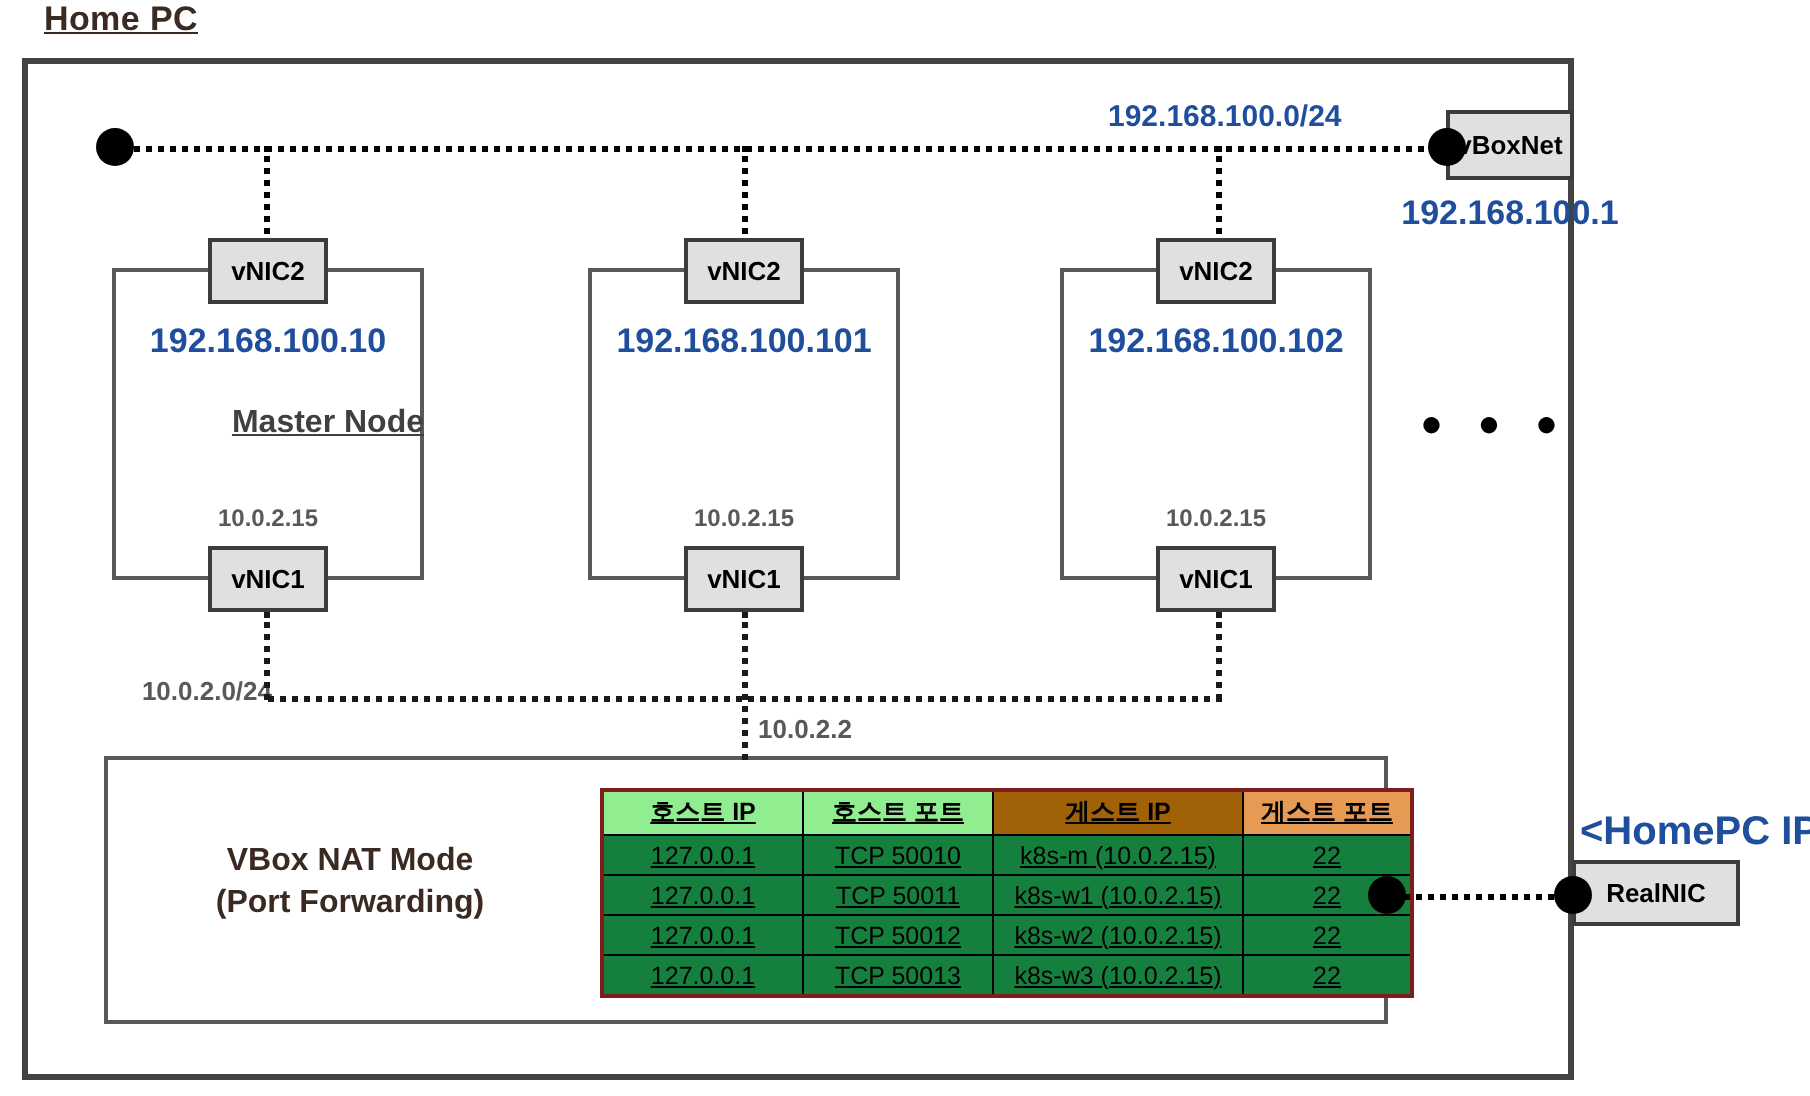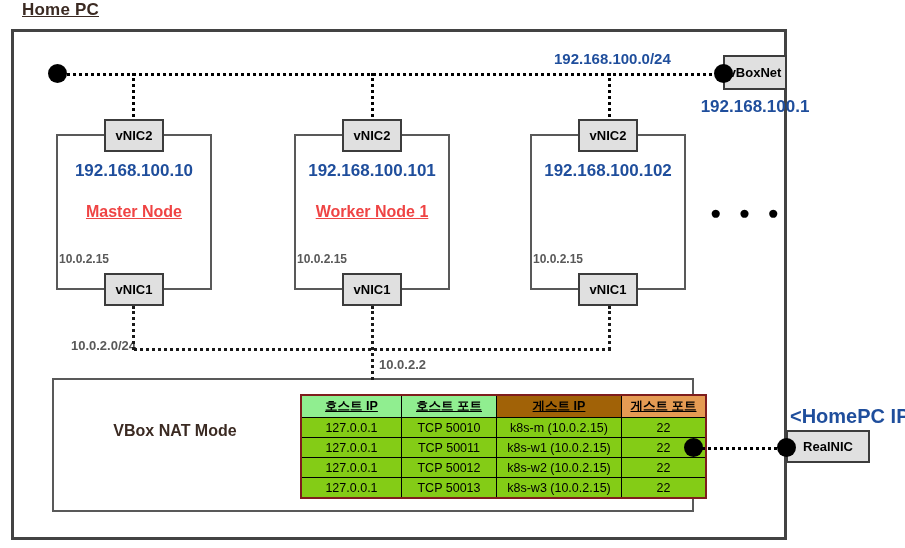--- a/index.html
+++ b/index.html
@@ -40,24 +40,24 @@
 
   
   .node-box {
     border: 2px solid #595959;
     box-sizing: border-box;
     background: #ffffff;
   }
   .node-title {
     position: absolute;
     left: 0; right: 0;
-    text-align: center;
+    text-align: right;
     font-size: 16px;
     font-weight: bold;
-    color: #ef4444;
+    color: #404040;
     text-decoration: underline;
     white-space: nowrap;
   }
 
   
   .nic {
     background: #E0E0E0;
     border: 2px solid #3C3C3C;
     box-sizing: border-box;
     font-size: 13px;
@@ -76,21 +76,21 @@
     font-weight: bold;
     color: #1F4E9C;
     white-space: nowrap;
     text-align: center;
   }
   .ip-grey {
     font-size: 12px;
     font-weight: bold;
     color: #595959;
     white-space: nowrap;
-    text-align: left;
+    text-align: center;
   }
   .net-blue-big {
     font-size: 15px;
     font-weight: bold;
     color: #1F4E9C;
     white-space: nowrap;
   }
 
   
   .dot-h {
@@ -152,21 +152,21 @@
     height: 19px;
     padding: 0 2px;
     white-space: nowrap;
     overflow: hidden;
   }
   #pf-table th {
     font-weight: bold;
     text-decoration: underline;
     height: 21px;
   }
-  #pf-table td { background: #84cc16; }
+  #pf-table td { background: #15803d; text-decoration: underline; }
   .col-a { width: 95px; }
   .col-b { width: 90px; }
   .col-c { width: 120px; }
   .col-d { width: 79px; }
 
   
   #vboxnet {
     left: 723px; top: 55px;
     width: 64px; height: 35px;
   }
@@ -210,21 +210,20 @@
   <div class="abs nic" style="left:104px; top:119px; width:60px; height:33px;">
     <span>vNIC2</span>
   </div>
   <div class="abs ip-blue" style="left:59px; top:161px; width:150px;">192.168.100.10</div>
   <div class="abs ip-grey" style="left:59px; top:252px; width:150px;">10.0.2.15</div>
   <div class="abs nic" style="left:104px; top:273px; width:60px; height:33px;">
     <span>vNIC1</span>
   </div>
 
   <div class="abs node-box" style="left:294px; top:134px; width:156px; height:156px;"></div>
-  <div class="node-title" style="top:203px; left:294px; width:156px;">Worker Node 1</div>
   <div class="abs nic" style="left:342px; top:119px; width:60px; height:33px;">
     <span>vNIC2</span>
   </div>
   <div class="abs ip-blue" style="left:297px; top:161px; width:150px;">192.168.100.101</div>
   <div class="abs ip-grey" style="left:297px; top:252px; width:150px;">10.0.2.15</div>
   <div class="abs nic" style="left:342px; top:273px; width:60px; height:33px;">
     <span>vNIC1</span>
   </div>
 
   <div class="abs node-box" style="left:530px; top:134px; width:156px; height:156px;"></div>
@@ -244,20 +243,21 @@
 
   <div class="abs dot-v-grey" style="left:132px; top:306px; height:44px;"></div>
   <div class="abs dot-v-grey" style="left:371px; top:306px; height:74px;"></div>
   <div class="abs dot-v-grey" style="left:608px; top:306px; height:44px;"></div>
 
   <div class="abs ip-grey" style="left:379px; top:357px; font-size:13px; text-align:left;">10.0.2.2</div>
 
   <div class="abs" id="nat-box"></div>
   <div class="abs" id="nat-label">
     <div>VBox NAT Mode</div>
+    <div>(Port Forwarding)</div>
   </div>
 
   <table class="abs" id="pf-table">
     <thead>
       <tr>
         <th class="col-a" style="background: rgb(144, 238, 144);">호스트 IP</th>
         <th class="col-b" style="background: rgb(144, 238, 144);">호스트 포트</th>
         <th class="col-c" style="background: #a16207;">게스트 IP</th>
         <th class="col-d" style="background: rgb(229, 155, 83);">게스트 포트</th>
       </tr>

